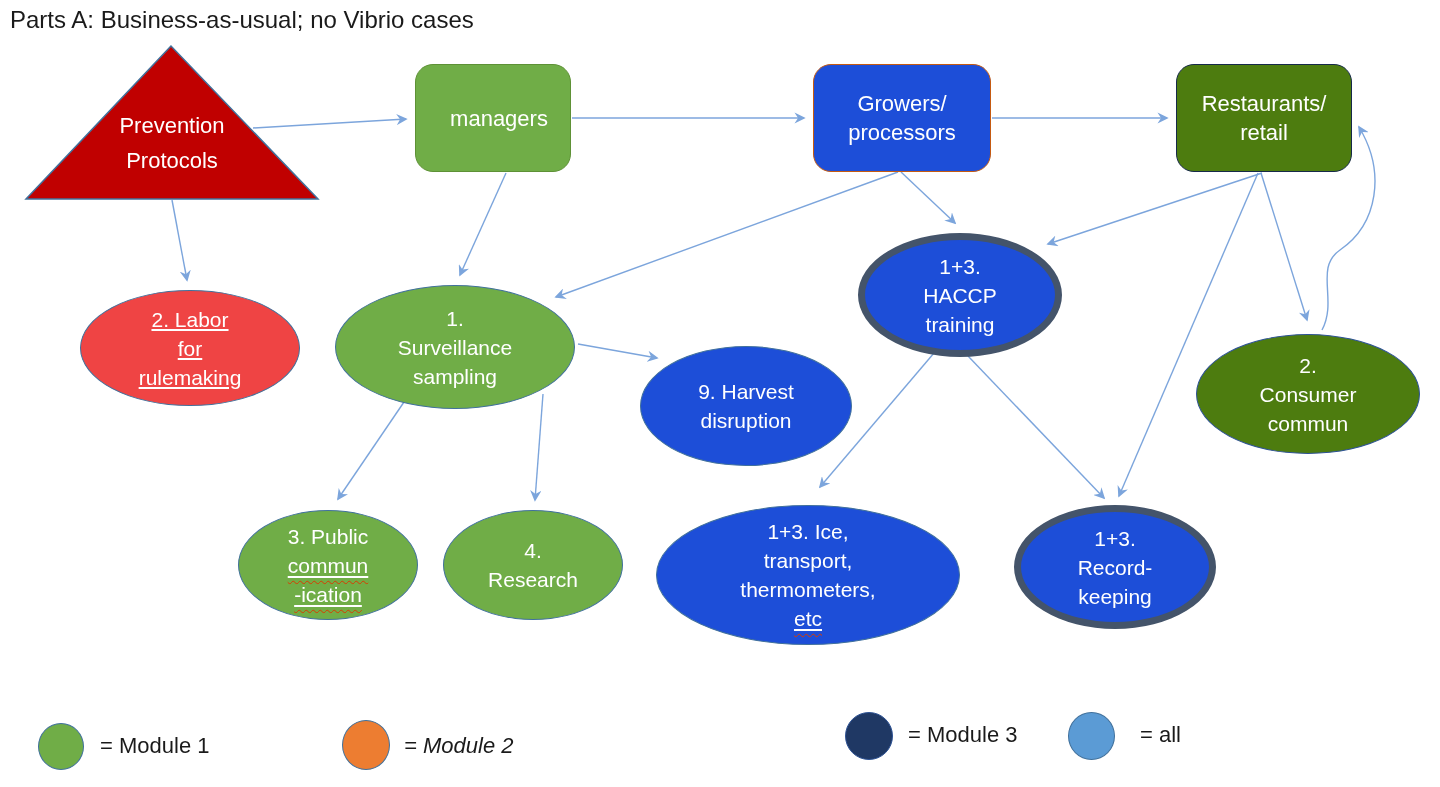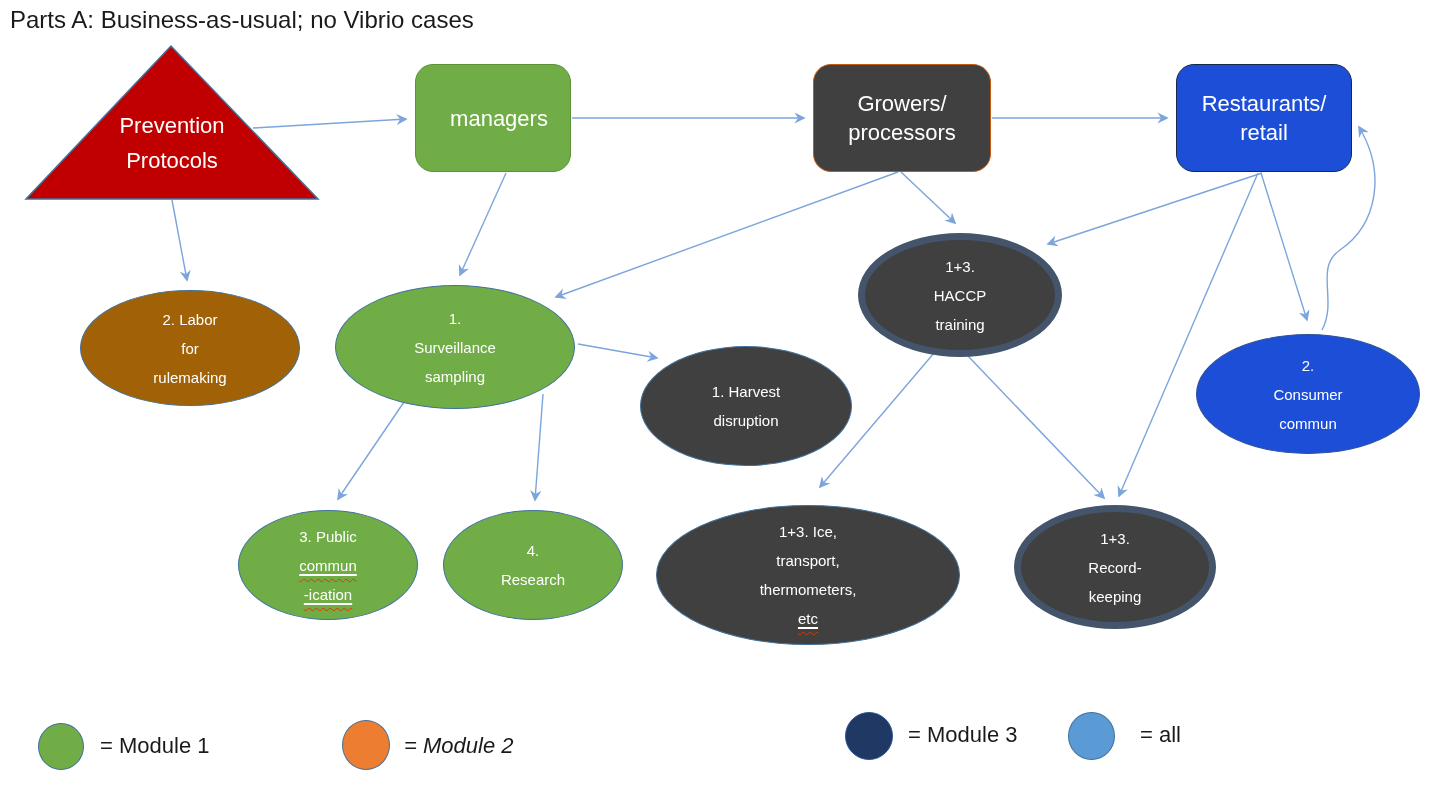--- a/index.html
+++ b/index.html
@@ -8,28 +8,28 @@
     font-family:"Liberation Sans","DejaVu Sans",sans-serif; overflow:hidden;
   }
   .title {
     position:absolute; left:10px; top:6px; font-size:24px; color:#1a1a1a;
   }
   svg.edges { position:absolute; left:0; top:0; z-index:1; }
   .node { position:absolute; z-index:2; display:flex; flex-direction:column;
           justify-content:center; align-items:center; text-align:center;
           color:#ffffff; box-sizing:border-box; }
   .rectnode { border-radius:18px; font-size:22px; line-height:29px; }
-  .ellipse  { border-radius:50%; font-size:15px; line-height:29px; }
+  .ellipse  { border-radius:50%; font-size:21px; line-height:29px; }
   .green  { background:#70AD47; border:1.5px solid #5E9136; }
   .ellipse.green { border:1.5px solid #41719C; }
-  .orange { background:#404040; border:1.5px solid #C55A11; }
+  .orange { background:#1d4ed8; border:1.5px solid #C55A11; }
   .ellipse.orange { border:1.5px solid #41719C; }
-  .navy   { background:#1d4ed8; border:1.5px solid #16294a; }
+  .navy   { background:#4d7c0f; border:1.5px solid #16294a; }
   .ellipse.navy { border:1.5px solid #2E5395; }
-  .ltblue { background:#a16207; border:1.5px solid #41719C; }
+  .ltblue { background:#ef4444; border:1.5px solid #41719C;text-decoration:underline; }
   .thick  { border:7px solid #44546A !important; }
   .tri-wrap { position:absolute; left:22px; top:42px; width:300px; height:162px; z-index:2; }
   .tri-text { position:absolute; left:0; right:0; top:66px; text-align:center;
               color:#fff; font-size:22px; line-height:35px; }
   .uline { text-decoration:underline; text-decoration-thickness:1.5px; text-underline-offset:3px; }
   .squig { text-decoration:underline wavy #D83B01; text-decoration-thickness:1px; text-underline-offset:7px; }
   .legend-label { position:absolute; color:#1a1a1a; font-size:22px; z-index:2; }
   .legend-swatch { position:absolute; border-radius:50%; z-index:2; box-sizing:border-box; }
 </style>
 </head>
@@ -95,21 +95,21 @@
     <div>rulemaking</div>
   </div>
 
   <div class="node ellipse green" style="left:335px; top:285px; width:240px; height:124px;">
     <div>1.</div>
     <div>Surveillance</div>
     <div>sampling</div>
   </div>
 
   <div class="node ellipse orange" style="left:640px; top:346px; width:212px; height:120px;">
-    <div>1. Harvest</div>
+    <div>9. Harvest</div>
     <div>disruption</div>
   </div>
 
   <div class="node ellipse orange thick" style="left:858px; top:233px; width:204px; height:124px;">
     <div>1+3.</div>
     <div>HACCP</div>
     <div>training</div>
   </div>
 
   <div class="node ellipse navy" style="left:1196px; top:334px; width:224px; height:120px;">

